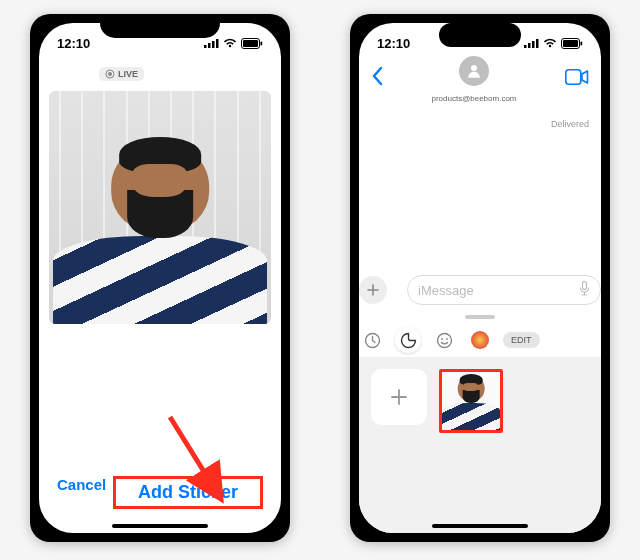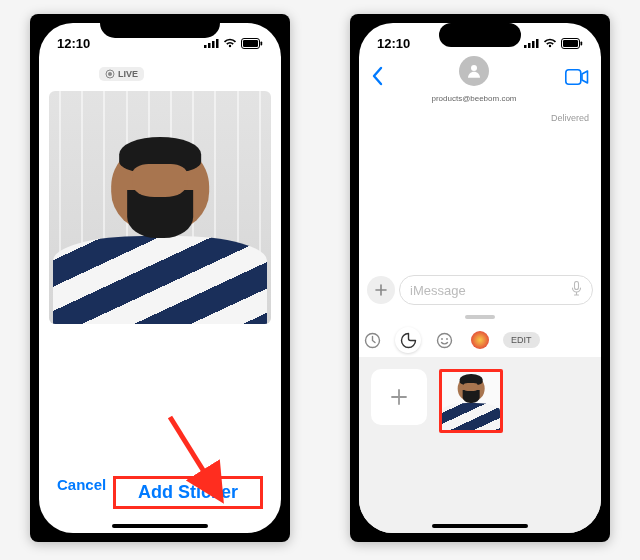--- a/index.html
+++ b/index.html
@@ -1,20 +1,20 @@
 <!DOCTYPE html>
 <html><head>
   <meta charset="utf-8">
   <style>
     * { margin: 0; padding: 0; box-sizing: border-box; }
     body { font-family: -apple-system, BlinkMacSystemFont, 'Helvetica Neue', sans-serif; background: #f5f5f5; width: 640px; height: 560px; position: relative; }
     .stage { display: flex; gap: 60px; justify-content: center; padding: 14px 20px; }
     
     .phone {
-      width: 260px; height: 528px; background: #000; border-radius: 8px;
+      width: 260px; height: 528px; background: #000; border-radius: 20px;
       padding: 9px; position: relative; box-shadow: 0 2px 12px rgba(0,0,0,.25);
     }
     .screen { width: 100%; height: 100%; background: #fff; border-radius: 34px; overflow: hidden; position: relative; display: flex; flex-direction: column; }
     
     .notch { position: absolute; top: 0; left: 50%; transform: translateX(-50%); width: 120px; height: 24px; background: #000; border-radius: 0 0 15px 15px; z-index: 5; }
     .island { position: absolute; top: 9px; left: 50%; transform: translateX(-50%); width: 82px; height: 24px; background: #000; border-radius: 14px; z-index: 5; }
     
     .status-bar { display: flex; justify-content: space-between; align-items: center; padding: 8px 18px 4px; font-size: 13px; font-weight: 600; height: 36px; }
     .status-right { display: flex; align-items: center; gap: 4px; }
     .status-right svg { display: block; }
@@ -48,23 +48,23 @@
     
     .msg-header { display: flex; align-items: center; justify-content: space-between; padding: 0 12px 6px; height: 46px; }
     .back-chev { color: #007aff; font-size: 22px; font-weight: 300; }
     .contact-col { display: flex; flex-direction: column; align-items: center; gap: 8px; }
     .avatar { width: 30px; height: 30px; background: #bfbfbf; border-radius: 50%; display: flex; align-items: center; justify-content: center; }
     .avatar svg { width: 18px; height: 18px; fill: #fff; }
     .contact-name { font-size: 8px; color: #666; }
     .facetime { color: #007aff; }
     
     .conv-area { flex: 1; padding: 6px 12px; position: relative; }
-    .delivered { position: absolute; top: 8px; right: 12px; font-size: 9px; color: #999; }
-    
-    .input-row { display: flex; align-items: center; gap: 4px; padding: 6px 8px; text-align: right; }
+    .delivered { position: absolute; top: 14px; right: 12px; font-size: 9px; color: #999; }
+    
+    .input-row { display: flex; align-items: center; gap: 20px; padding: 6px 0; text-align: right; }
     .plus-input { width: 28px; height: 28px; background: #eee; border-radius: 50%; display: flex; align-items: center; justify-content: center; color: #888; font-size: 16px; }
     .msg-field { flex: 1; border: 1px solid #ddd; border-radius: 16px; padding: 5px 10px; display: flex; justify-content: space-between; align-items: center; }
     .msg-placeholder { color: #bbb; font-size: 13px; }
     .mic { color: #bbb; font-size: 13px; }
     
     .grabber { width: 30px; height: 4px; background: #ccc; border-radius: 2px; margin: 4px auto; }
     
     .app-strip { display: flex; align-items: center; gap: 10px; padding: 4px 0; }
     .strip-icon { width: 26px; height: 26px; border-radius: 50%; display: flex; align-items: center; justify-content: center; font-size: 14px; color: #555; background: transparent; }
     .strip-icon.active { background: #fff; box-shadow: 0 1px 3px rgba(0,0,0,.15); }

